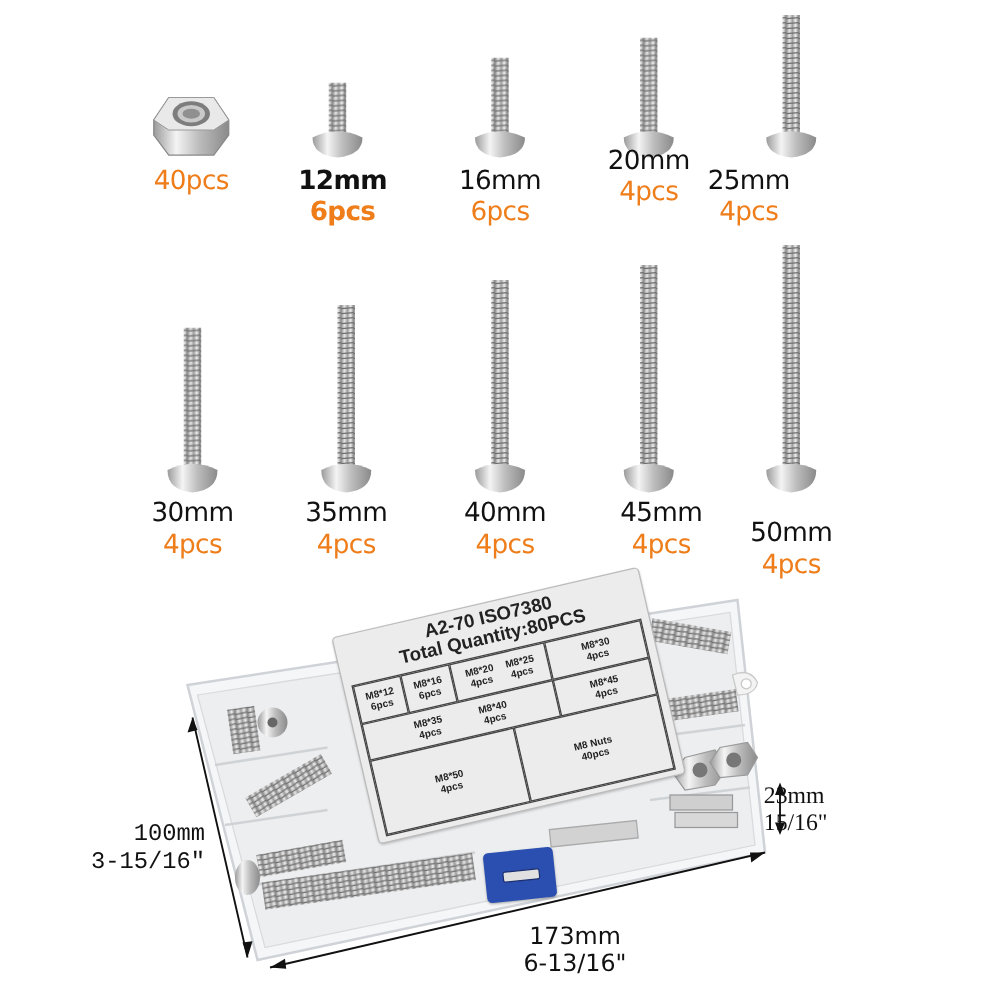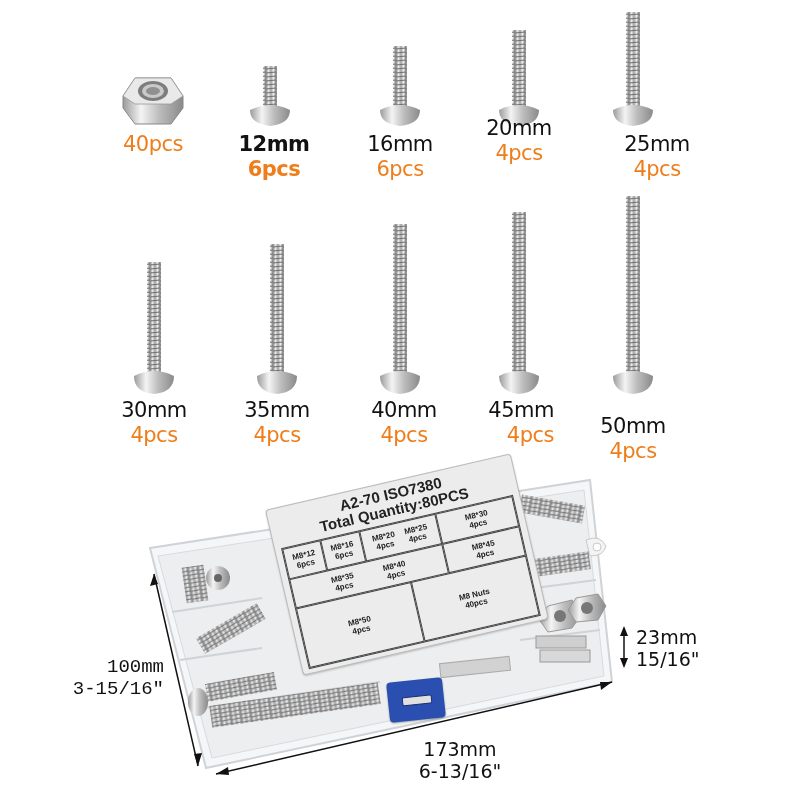--- a/index.html
+++ b/index.html
@@ -87,21 +87,21 @@
     <div class="size">20mm</div>
     <div class="qty">4pcs</div>
   </div>
 
   <div class="screw" style="left:609px;top:12px;">
     <svg width="48" height="116" viewBox="0 0 48 116">
       <rect x="17" y="0" width="14" height="94" fill="url(#thread)"></rect>
       <path d="M4,98 Q24,88 44,98 Q44,112 24,114 Q4,112 4,98 Z" fill="url(#head)"></path>
     </svg>
   </div>
-  <div class="item" style="left:602px;top:132px;text-align:center;">
+  <div class="item" style="left:544px;top:132px;text-align:center;">
     <div class="size">25mm</div>
     <div class="qty">4pcs</div>
   </div>
 </div>
 
 <div>
   <div class="screw" style="left:130px;top:262px;">
     <svg width="48" height="134" viewBox="0 0 48 134">
       <rect x="17" y="0" width="14" height="110" fill="url(#thread)"></rect>
       <path d="M4,114 Q24,104 44,114 Q44,130 24,132 Q4,130 4,114 Z" fill="url(#head)"></path>
@@ -133,21 +133,21 @@
     <div class="size">40mm</div>
     <div class="qty">4pcs</div>
   </div>
 
   <div class="screw" style="left:495px;top:212px;">
     <svg width="48" height="184" viewBox="0 0 48 184">
       <rect x="17" y="0" width="14" height="160" fill="url(#thread)"></rect>
       <path d="M4,164 Q24,154 44,164 Q44,180 24,182 Q4,180 4,164 Z" fill="url(#head)"></path>
     </svg>
   </div>
-  <div class="item" style="left:444px;top:398px;text-align:right;">
+  <div class="item" style="left:474px;top:398px;">
     <div class="size">45mm</div>
     <div class="qty">4pcs</div>
   </div>
 
   <div class="screw" style="left:609px;top:196px;">
     <svg width="48" height="200" viewBox="0 0 48 200">
       <rect x="17" y="0" width="14" height="176" fill="url(#thread)"></rect>
       <path d="M4,180 Q24,170 44,180 Q44,196 24,198 Q4,196 4,180 Z" fill="url(#head)"></path>
     </svg>
   </div>
@@ -258,16 +258,16 @@
 </div>
 
 <div class="abs dim" style="left:68px;top:656px;text-align:right;width:96px;font-family:Liberation Mono, monospace;">
   <div>100mm</div>
   <div>3-15/16"</div>
 </div>
 <div class="abs dim" style="left:410px;top:738px;text-align:center;width:100px;">
   <div>173mm</div>
   <div>6-13/16"</div>
 </div>
-<div class="abs dim" style="left:636px;top:626px;">
+<div class="abs dim" style="left:611px;top:626px;font-family:Liberation Serif, serif;">
   <div>23mm</div>
   <div>15/16"</div>
 </div>
 
 </body></html>

